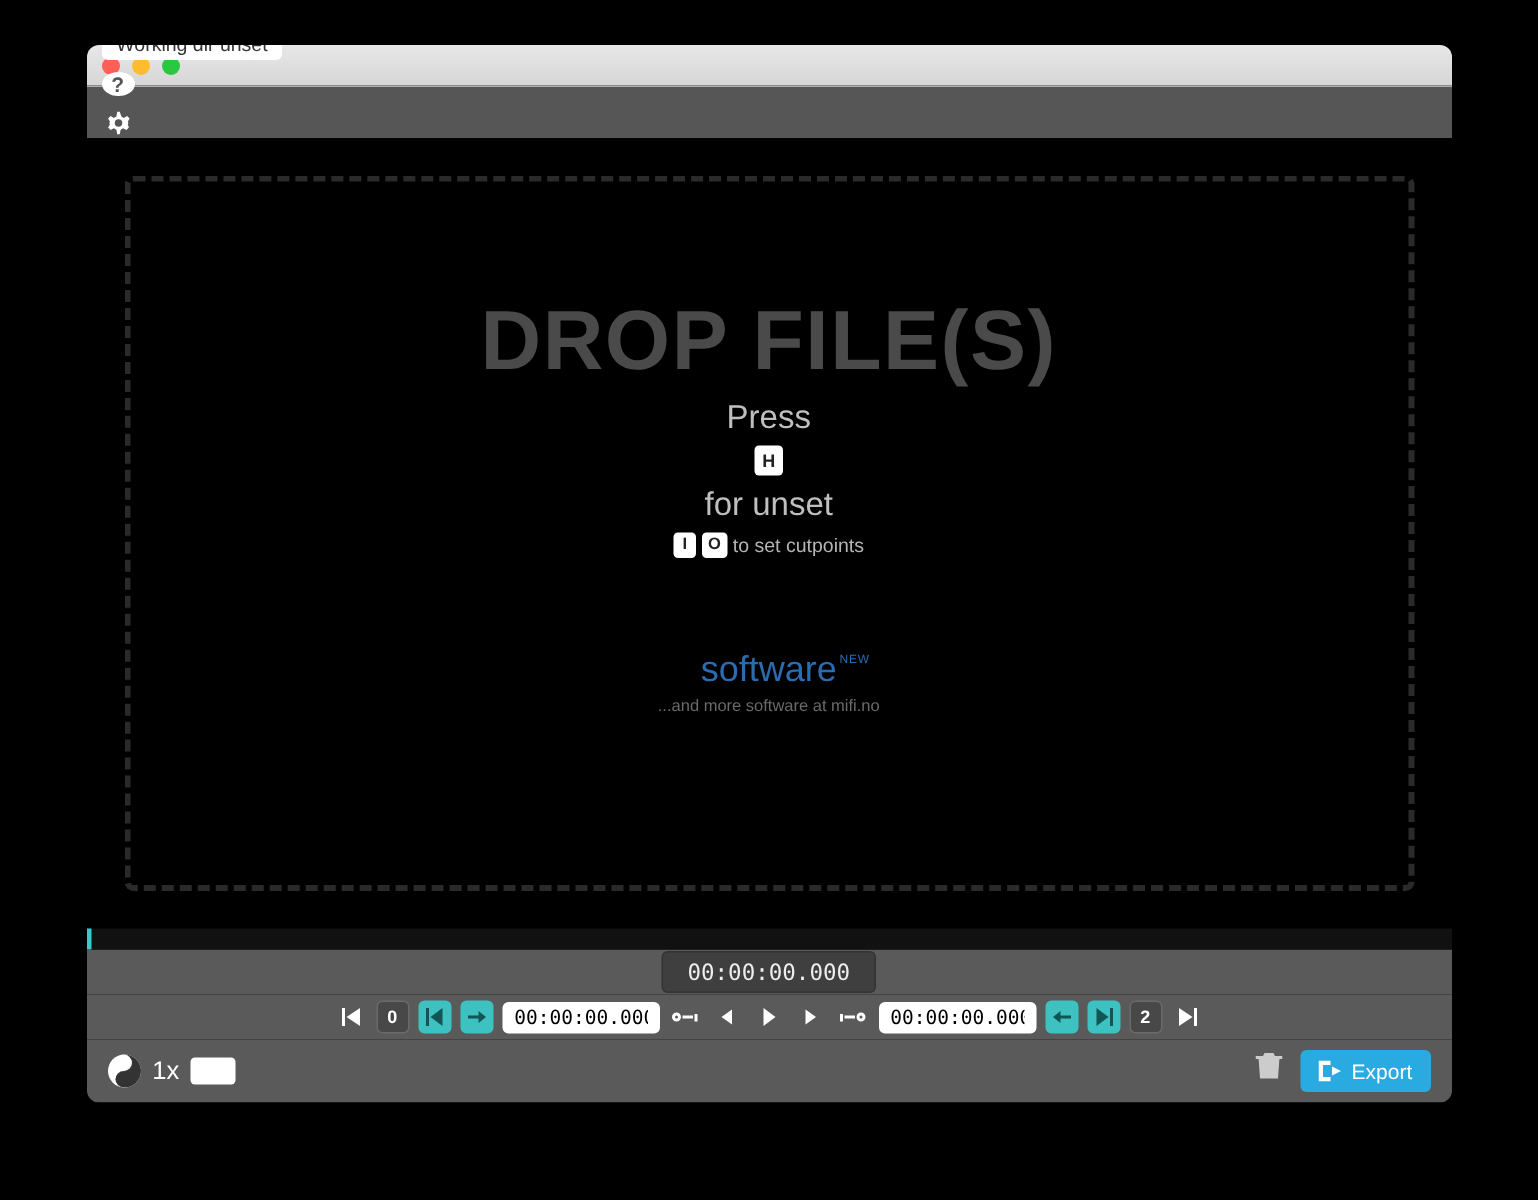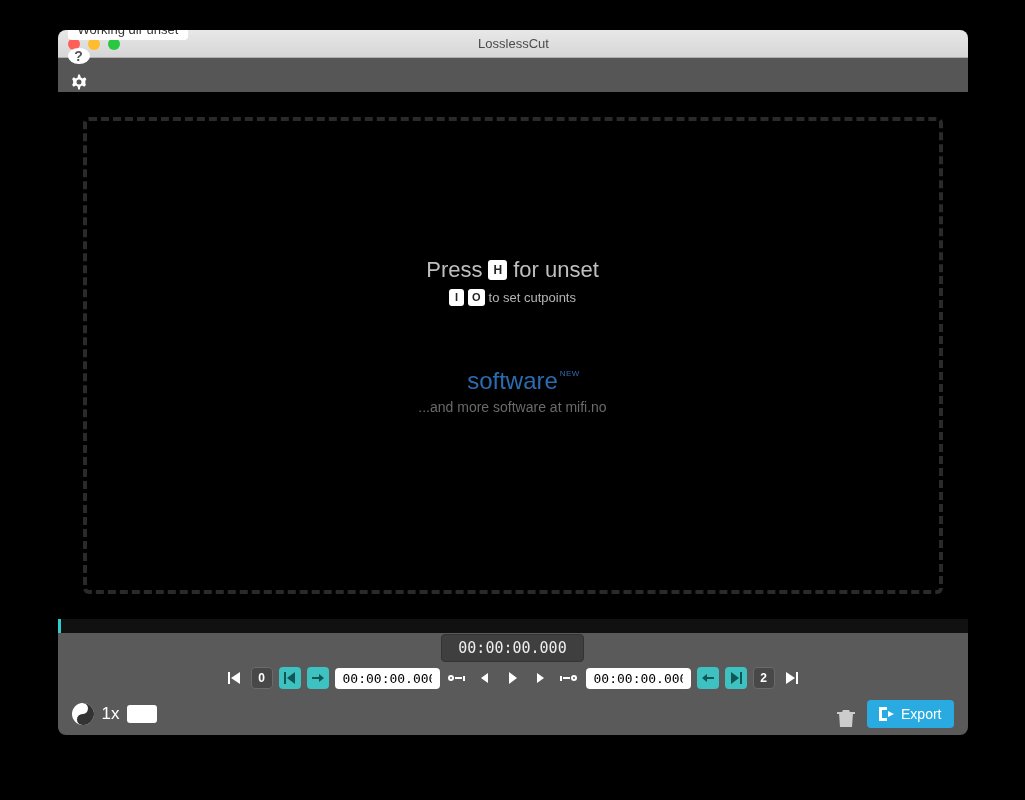--- a/index.html
+++ b/index.html
@@ -12,28 +12,28 @@
 .tl.yellow { background: #febc2e; }
 .tl.green { background: #28c840; }
 .title { flex: 1; text-align: center; font-size: 13px; color: #4a4a4a; margin-left: -50px; }
 .toolbar { height: 34px; background: #565656; display: flex; align-items: flex-start; justify-content: flex-end; padding: 0 10px; gap: 8px; flex-direction: column; }
 .wd-btn { background: #fff; color: #333; font-size: 13px; padding: 3px 10px; border-radius: 4px; border: none; cursor: pointer; }
 .help-btn { width: 22px; height: 22px; border-radius: 50%; background: #fff; color: #555; font-weight: bold; font-size: 14px; display: flex; align-items: center; justify-content: center; cursor: pointer; }
 .gear { width: 22px; height: 22px; color: #fff; cursor: pointer; display: flex; align-items: center; justify-content: center; }
 .main { flex: 1; position: relative; background: #000; display: flex; align-items: center; justify-content: center; padding: 25px; }
 .dropzone { width: 100%; height: 100%; border: 4px dashed #2a2a2a; border-radius: 6px; display: flex; flex-direction: column; align-items: center; justify-content: center; gap: 6px; padding-bottom: 40px; }
 .drop-title { font-size: 56px; font-weight: 600; color: #4a4a4a; letter-spacing: 1px; }
-.help-line { color: #bfbfbf; font-size: 22px; display: flex; align-items: center; gap: 6px; }
+.help-line { color: #bfbfbf; font-size: 22px; display: flex; align-items: center; gap: 6px; flex-direction: column; }
 .cut-line { color: #b5b5b5; font-size: 13px; display: flex; align-items: center; gap: 4px; }
 .kbd { display: inline-flex; align-items: center; justify-content: center; background: #fff; color: #222; border-radius: 3px; font-size: 11px; font-weight: 600; padding: 1px 4px; min-width: 15px; height: 17px; line-height: 1; }
 .kbd.big { height: 20px; font-size: 12px; padding: 2px 5px; }
 .promo { margin-top: 55px; text-align: center; }
 .promo-link { color: #2b6cb0; font-size: 24px; font-weight: 500; position: relative; display: inline-block; }
 .promo-badge { color: #2b6cb0; font-size: 8px; position: absolute; top: 2px; right: -22px; letter-spacing: 0.5px; }
-.promo-sub { color: #6a6a6a; font-size: 14px; margin-top: 4px; }
+.promo-sub { color: #6a6a6a; font-size: 11px; margin-top: 4px; }
 .timeline { height: 14px; background: #111; position: relative; }
 .playhead { position: absolute; left: 0; top: 0; width: 3px; height: 100%; background: #3cc; }
 .time-display-row { height: 30px; background: #5a5a5a; display: flex; align-items: center; justify-content: center; }
 .time-box { background: #3f3f3f; color: #eee; padding: 4px 16px; border-radius: 4px; font-size: 15px; font-family: monospace; border: 1px solid #333; }
 .controls { height: 30px; background: #5a5a5a; display: flex; align-items: center; justify-content: center; gap: 6px; padding: 0 10px; }
 .ctrl-btn { width: 22px; height: 22px; border-radius: 4px; display: flex; align-items: center; justify-content: center; cursor: pointer; color: #fff; font-size: 12px; }
 .ctrl-btn.teal { background: #3dc1c1; color: #1a4a4a; }
 .ctrl-btn.gray { background: #484848; border: 1px solid #6a6a6a; }
 .time-input { background: #fff; color: #000; border: none; border-radius: 4px; padding: 3px 8px; font-family: monospace; font-size: 13px; width: 105px; text-align: center; }
 .tri-right { width: 0; height: 0; border-left: 8px solid #fff; border-top: 6px solid transparent; border-bottom: 6px solid transparent; }
@@ -43,51 +43,51 @@
 .key-icon .circ { width: 6px; height: 6px; border: 2px solid #fff; border-radius: 50%; }
 .key-icon .stem { width: 7px; height: 2px; background: #fff; }
 .key-icon .tooth { width: 2px; height: 5px; background: #fff; }
 .bottombar { height: 42px; background: #5a5a5a; display: flex; align-items: center; justify-content: space-between; padding: 0 14px; }
 .left-group { display: flex; align-items: center; gap: 8px; }
 .yin { width: 22px; height: 22px; border-radius: 50%; background: #fff; position: relative; overflow: hidden; cursor: pointer; }
 .yin::before { content: ''; position: absolute; width: 11px; height: 22px; background: #333; right: 0; }
 .yin::after { content: ''; position: absolute; width: 11px; height: 11px; border-radius: 50%; background: #fff; left: 5.5px; top: 0; box-shadow: 0 11px 0 #333; }
 .speed { color: #fff; font-size: 17px; }
 .speed-box { width: 30px; height: 18px; background: #fff; border-radius: 3px; cursor: pointer; }
-.right-group { display: flex; align-items: flex-end; gap: 12px; }
+.right-group { display: flex; align-items: flex-start; gap: 12px; }
 .trash { color: #d0d0d0; cursor: pointer; }
 .export-btn { background: #29abe2; color: #fff; border: none; border-radius: 4px; padding: 6px 12px; font-size: 14px; display: flex; align-items: center; gap: 6px; cursor: pointer; }
 svg { display: block; }
 </style>
 </head>
 <body>
 
 <div class="window">
 
   <div class="titlebar">
     <div class="traffic-lights">
       <div class="tl red"></div>
       <div class="tl yellow"></div>
       <div class="tl green"></div>
     </div>
-    <div class="title">LosslessCut</div>
   </div>
 
   <div class="toolbar">
     <button class="wd-btn">Working dir unset</button>
     <div class="help-btn">?</div>
     <div class="gear">
       <svg width="20" height="20" viewBox="0 0 24 24" fill="#fff">
           <path d="M19.4 13l.6-1-.6-1 1.5-2.6-2-2-2.6 1.5-1-.6-1-.6L13 3h-2l-.7 3.7-1 .6-1 .6L5.7 6.4l-2 2L5.2 11l-.6 1 .6 1-1.5 2.6 2 2 2.6-1.5 1 .6 1 .6L11 21h2l.7-3.7 1-.6 1-.6 2.6 1.5 2-2L19.4 13zM12 15a3 3 0 110-6 3 3 0 010 6z"></path>
         </svg>
     </div>
   </div>
 
   <div class="main">
     <div class="dropzone">
+      <div class="drop-title">DROP FILE(S)</div>
       <div class="help-line">
         <span>Press</span>
         <span class="kbd big">H</span>
         <span>for unset</span>
       </div>
       <div class="cut-line">
         <span class="kbd">I</span>
         <span class="kbd">O</span>
         <span>to set cutpoints</span>
       </div>

